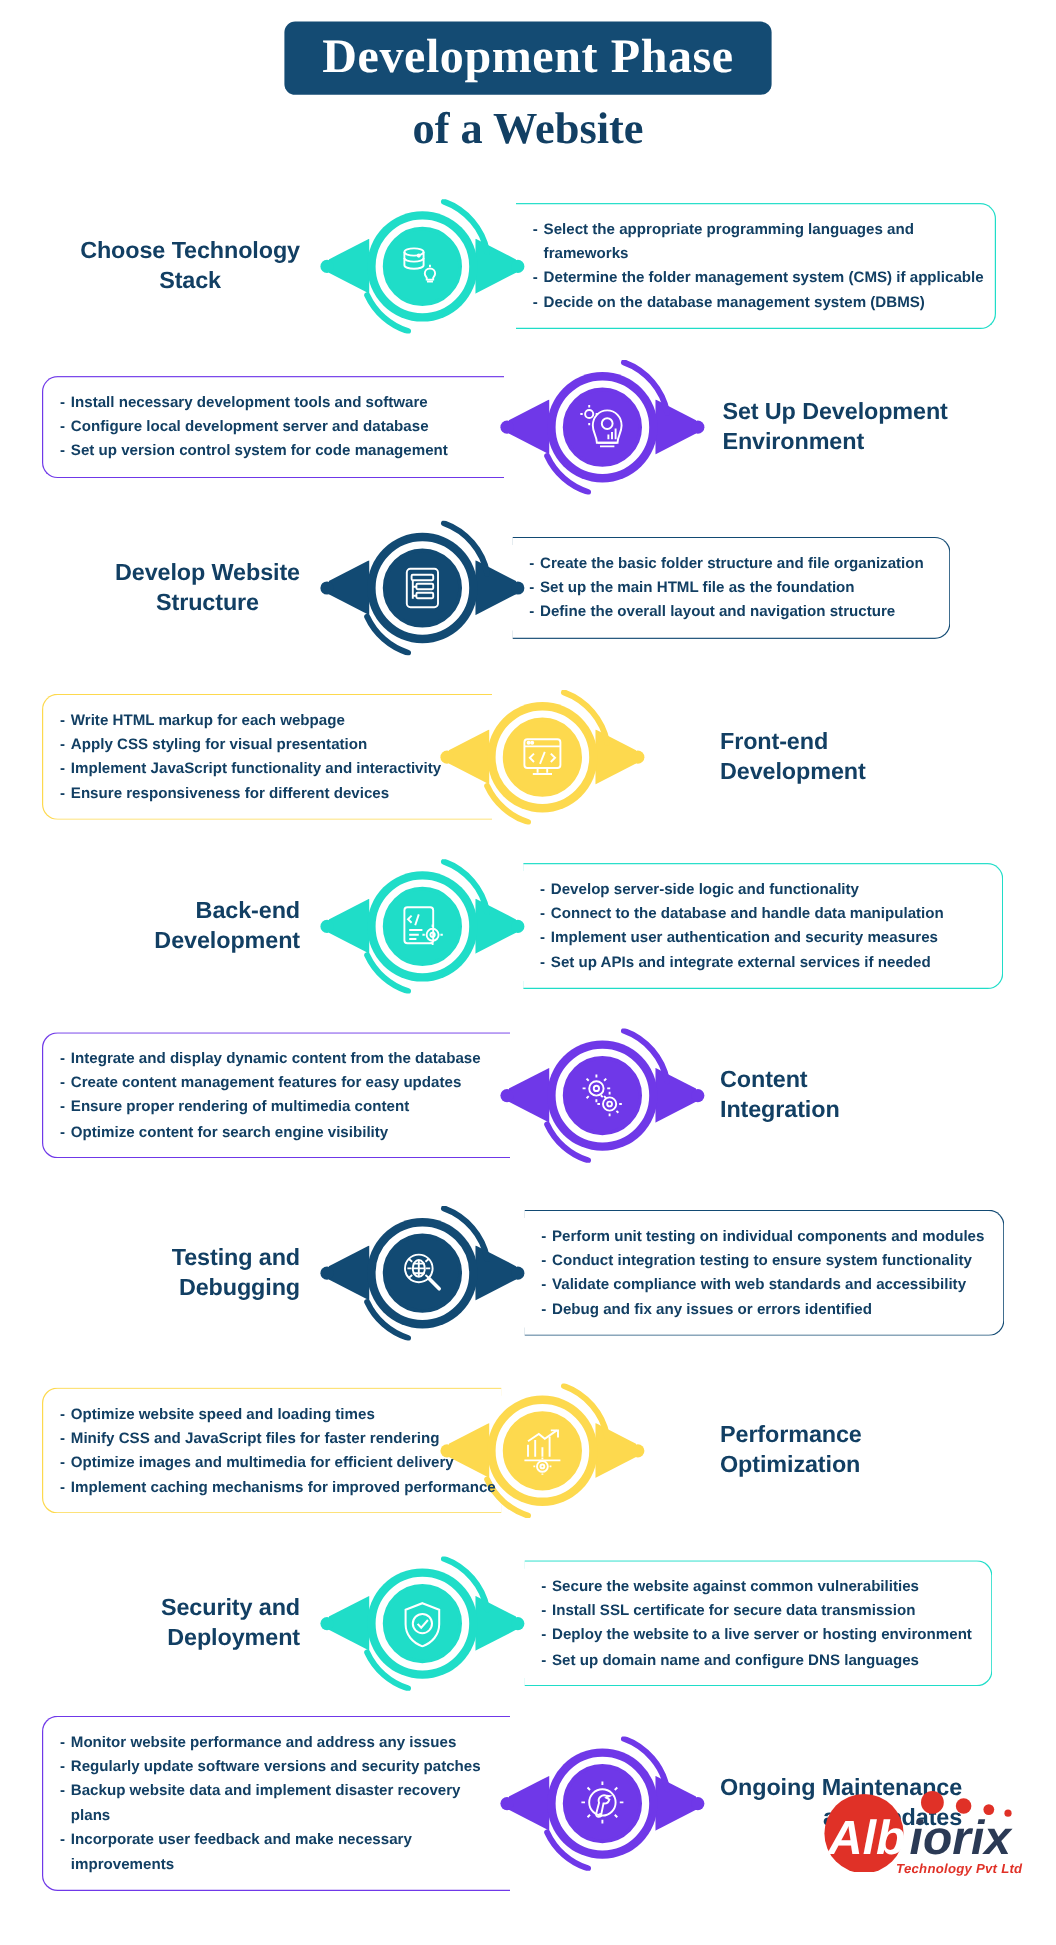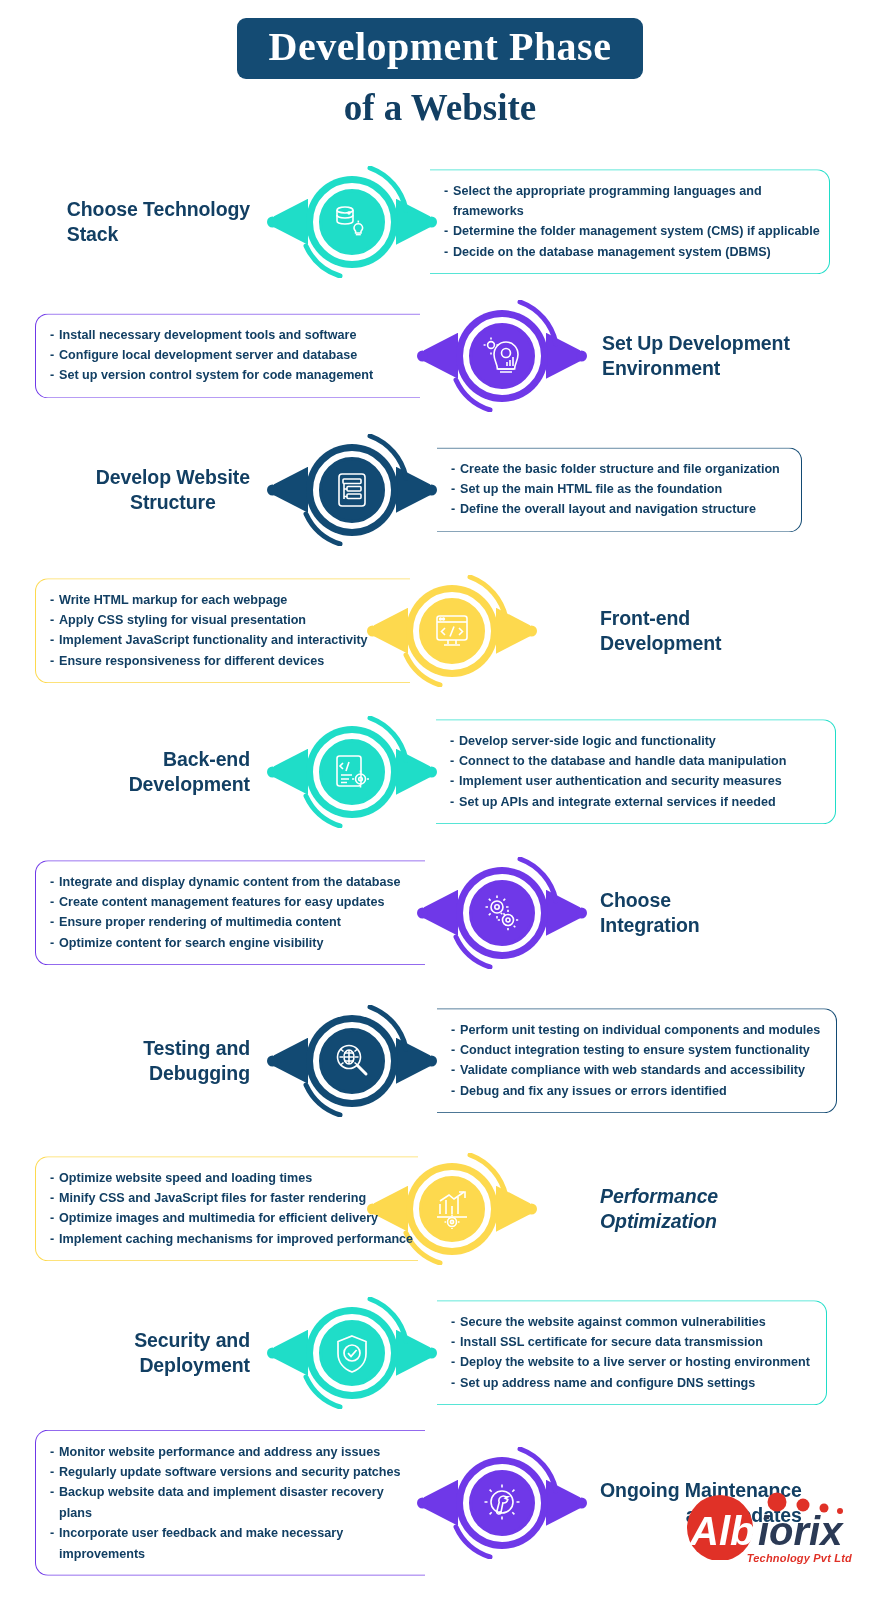--- a/index.html
+++ b/index.html
@@ -201,21 +201,21 @@
             </g>
        </svg>
      </div>
      <svg class="arc" viewBox="0 0 112 112">
         <path d="M74 2 A56 56 0 0 1 110 44" fill="none" stroke="#1fddc8" stroke-width="5" stroke-linecap="round"></path>
         <path d="M10 80 A56 56 0 0 0 44 110" fill="none" stroke="#1fddc8" stroke-width="5" stroke-linecap="round"></path>
      </svg>
       </div>
       <div class="dot" style="--c: #1fddc8; left: 267px;"></div>
       <div class="dot" style="--c: #1fddc8; left: 426px;"></div>
-      <div class="phase-title" style="right: 630px; text-align: left;">
+      <div class="phase-title" style="right: 630px; text-align: center;">
         <div>Choose Technology</div>
         <div>Stack</div>
       </div>
       <div class="bracket open-left" style="--c: #1fddc8; width: 400px; left: 430px;">
         <ul>
           <li class="wrap">Select the appropriate programming languages and frameworks</li>
           <li class="wrap">Determine the folder management system (CMS) if applicable</li>
           <li>Decide on the database management system (DBMS)</li>
         </ul>
       </div>
@@ -278,21 +278,21 @@
         <path d="M74 2 A56 56 0 0 1 110 44" fill="none" stroke="#124a73" stroke-width="5" stroke-linecap="round"></path>
         <path d="M10 80 A56 56 0 0 0 44 110" fill="none" stroke="#124a73" stroke-width="5" stroke-linecap="round"></path>
      </svg>
       </div>
       <div class="dot" style="--c: #124a73; left: 267px;"></div>
       <div class="dot" style="--c: #124a73; left: 426px;"></div>
       <div class="phase-title" style="right: 630px; text-align: center;">
         <div>Develop Website</div>
         <div>Structure</div>
       </div>
-      <div class="bracket open-left" style="--c: #124a73; width: 365px; left: 437px;">
+      <div class="bracket open-left" style="--c: #124a73; width: 365px; left: 427px;">
         <ul>
           <li>Create the basic folder structure and file organization</li>
           <li>Set up the main HTML file as the foundation</li>
           <li>Define the overall layout and navigation structure</li>
         </ul>
       </div>
     </div>
     <div class="row" style="height: 148px;">
       <div class="badge" style="--c: #fdd94e; left: 400px;">
         <div class="lobe l"></div>
@@ -388,21 +388,21 @@
        </svg>
      </div>
      <svg class="arc" viewBox="0 0 112 112">
         <path d="M74 2 A56 56 0 0 1 110 44" fill="none" stroke="#6f38e8" stroke-width="5" stroke-linecap="round"></path>
         <path d="M10 80 A56 56 0 0 0 44 110" fill="none" stroke="#6f38e8" stroke-width="5" stroke-linecap="round"></path>
      </svg>
       </div>
       <div class="dot" style="--c: #6f38e8; left: 417px;"></div>
       <div class="dot" style="--c: #6f38e8; left: 576px;"></div>
       <div class="phase-title" style="left: 600px; text-align: left;">
-        <div>Choose</div>
+        <div>Content</div>
         <div>Integration</div>
       </div>
       <div class="bracket open-right" style="--c: #6f38e8; width: 390px; left: 35px;">
         <ul>
           <li>Integrate and display dynamic content from the database</li>
           <li>Create content management features for easy updates</li>
           <li>Ensure proper rendering of multimedia content</li>
           <li>Optimize content for search engine visibility</li>
         </ul>
       </div>
@@ -463,21 +463,21 @@
             </g>
        </svg>
      </div>
      <svg class="arc" viewBox="0 0 112 112">
         <path d="M74 2 A56 56 0 0 1 110 44" fill="none" stroke="#fdd94e" stroke-width="5" stroke-linecap="round"></path>
         <path d="M10 80 A56 56 0 0 0 44 110" fill="none" stroke="#fdd94e" stroke-width="5" stroke-linecap="round"></path>
      </svg>
       </div>
       <div class="dot" style="--c: #fdd94e; left: 367px;"></div>
       <div class="dot" style="--c: #fdd94e; left: 526px;"></div>
-      <div class="phase-title" style="left: 600px; text-align: left; font-style: italic;">
+      <div class="phase-title" style="left: 600px; text-align: left;">
         <div>Performance</div>
         <div>Optimization</div>
       </div>
       <div class="bracket open-right" style="--c: #fdd94e; width: 383px; left: 35px;">
         <ul>
           <li>Optimize website speed and loading times</li>
           <li>Minify CSS and JavaScript files for faster rendering</li>
           <li>Optimize images and multimedia for efficient delivery</li>
           <li>Implement caching mechanisms for improved performance</li>
         </ul>
@@ -507,21 +507,21 @@
       <div class="dot" style="--c: #1fddc8; left: 426px;"></div>
       <div class="phase-title" style="right: 630px; text-align: right;">
         <div>Security and</div>
         <div>Deployment</div>
       </div>
       <div class="bracket open-left" style="--c: #1fddc8; width: 390px; left: 437px;">
         <ul>
           <li>Secure the website against common vulnerabilities</li>
           <li>Install SSL certificate for secure data transmission</li>
           <li class="wrap">Deploy the website to a live server or hosting environment</li>
-          <li>Set up address name and configure DNS settings</li>
+          <li>Set up domain name and configure DNS languages</li>
         </ul>
       </div>
     </div>
     <div class="row" style="height: 160px;">
       <div class="badge" style="--c: #6f38e8; left: 450px;">
         <div class="lobe l"></div>
      <div class="lobe r"></div>
      <div class="disc"></div>
      <div class="ringwhite"></div>
      <div class="inner">

